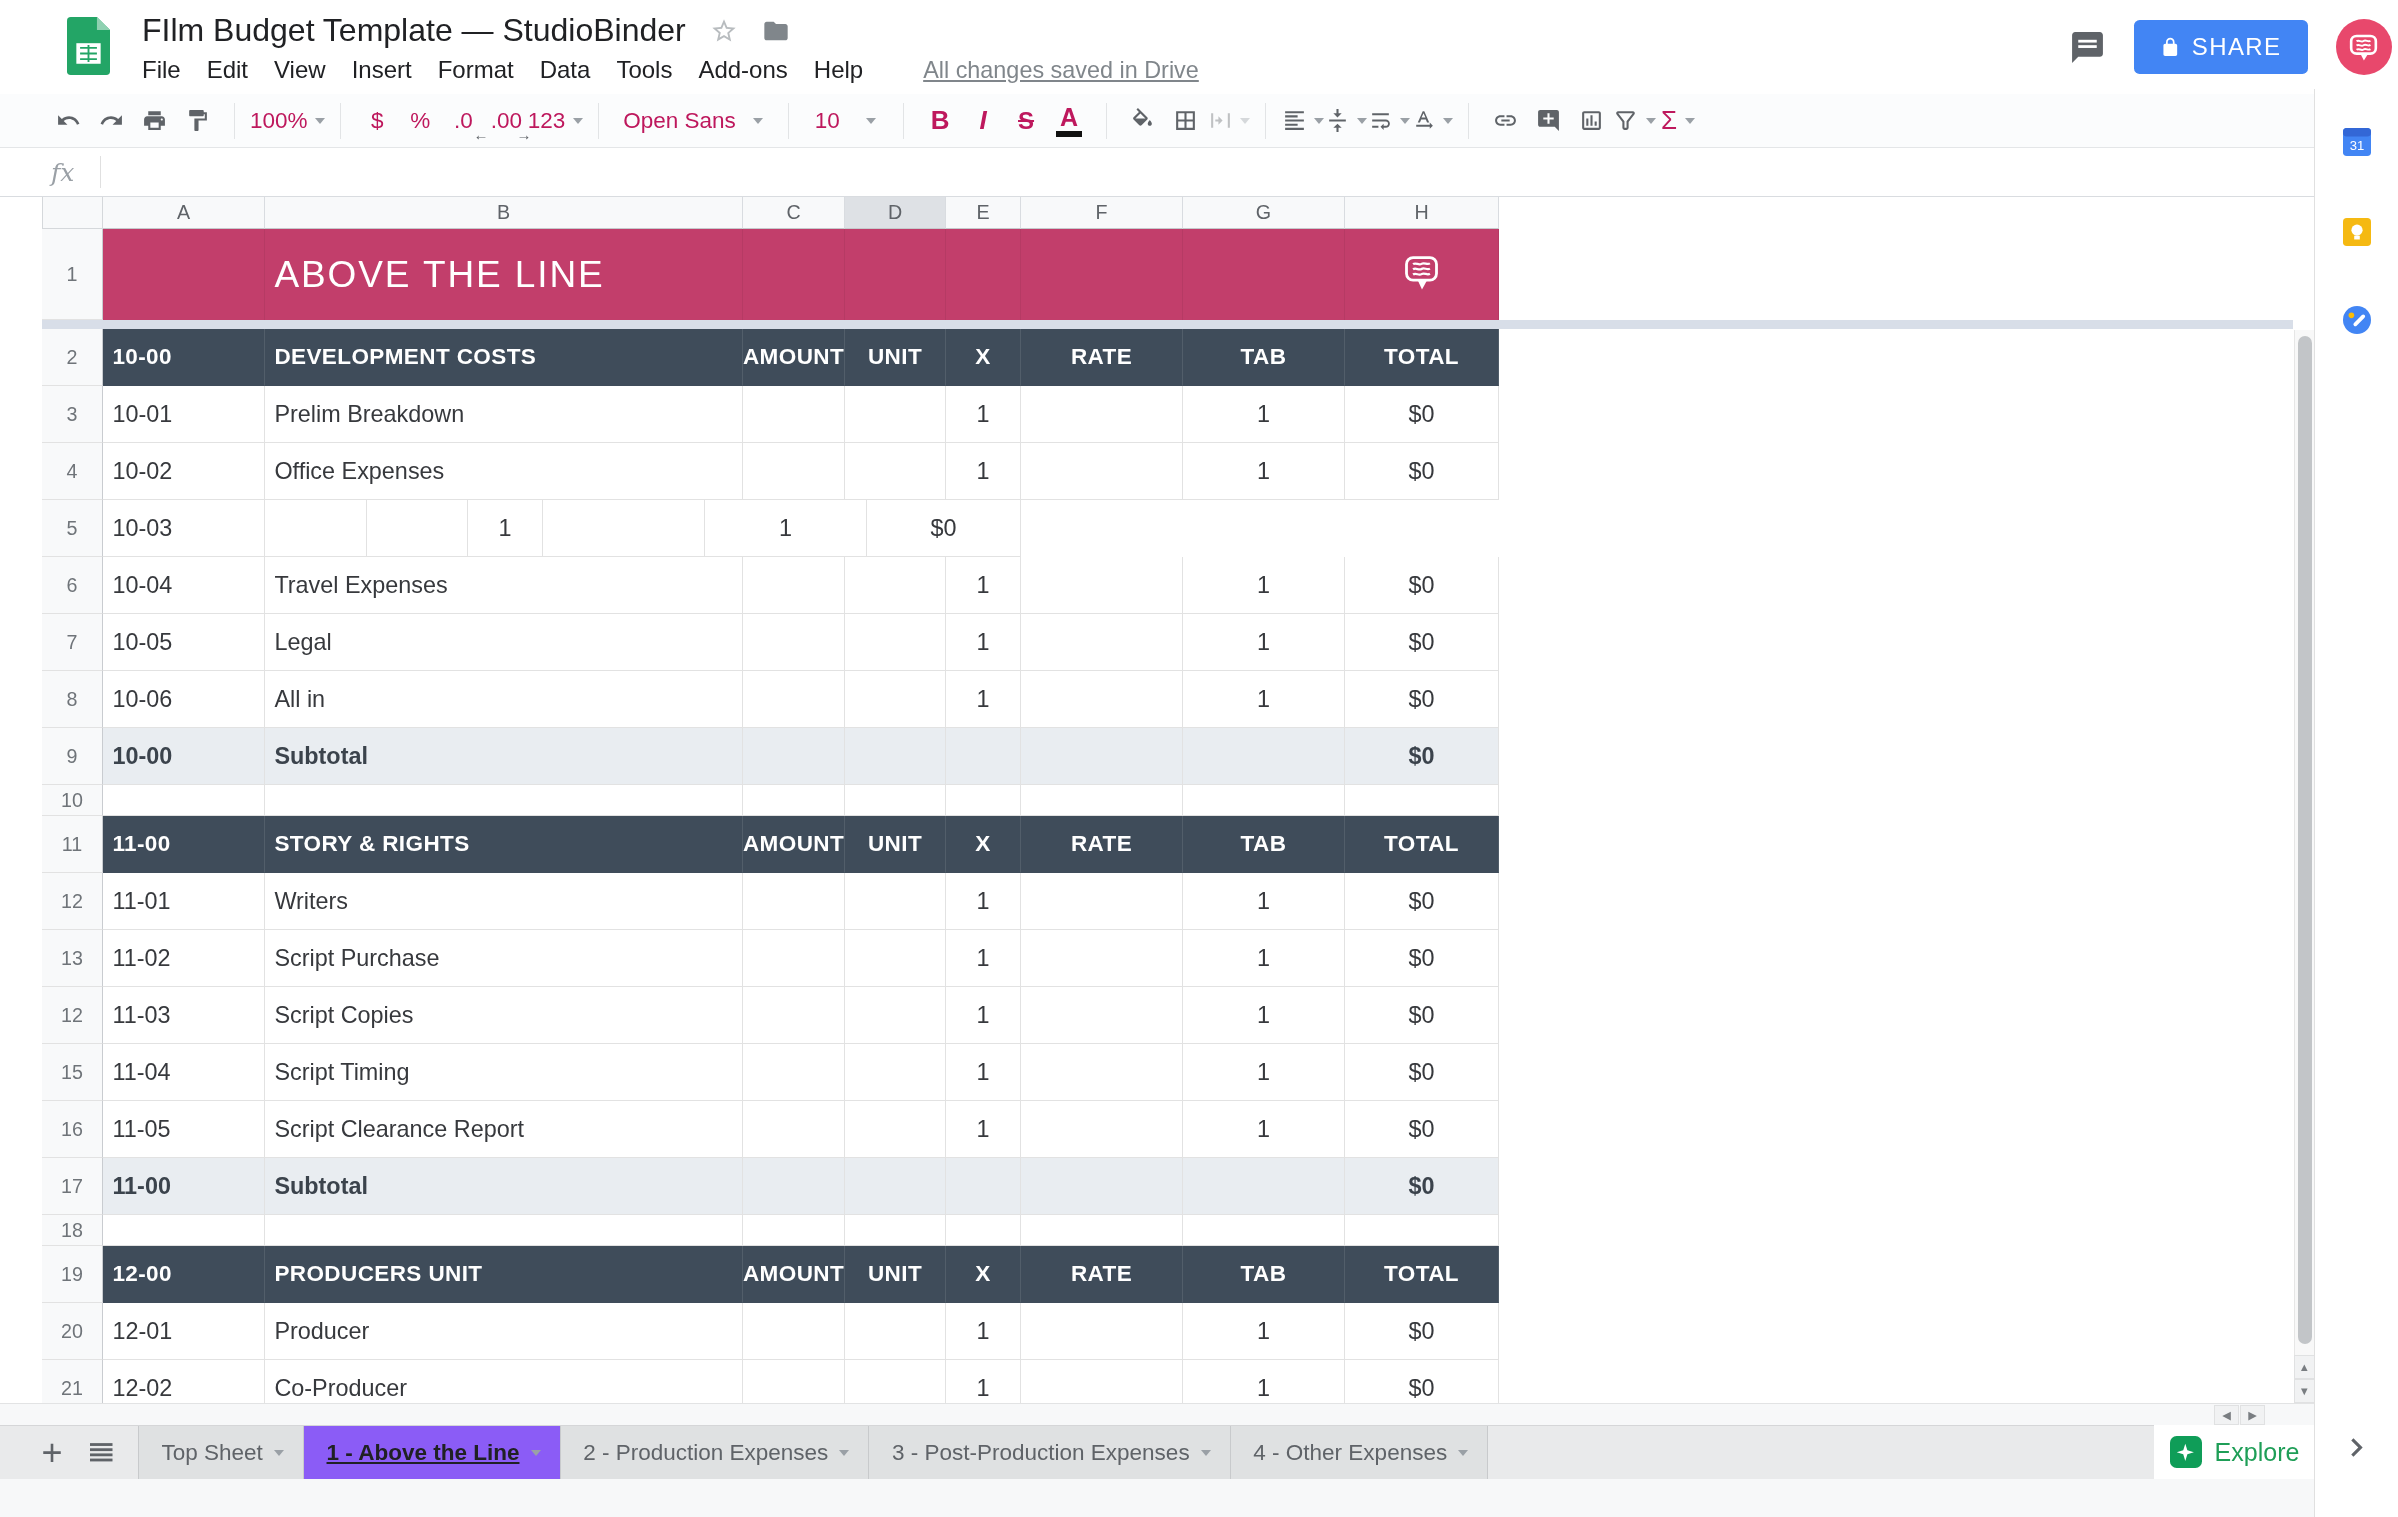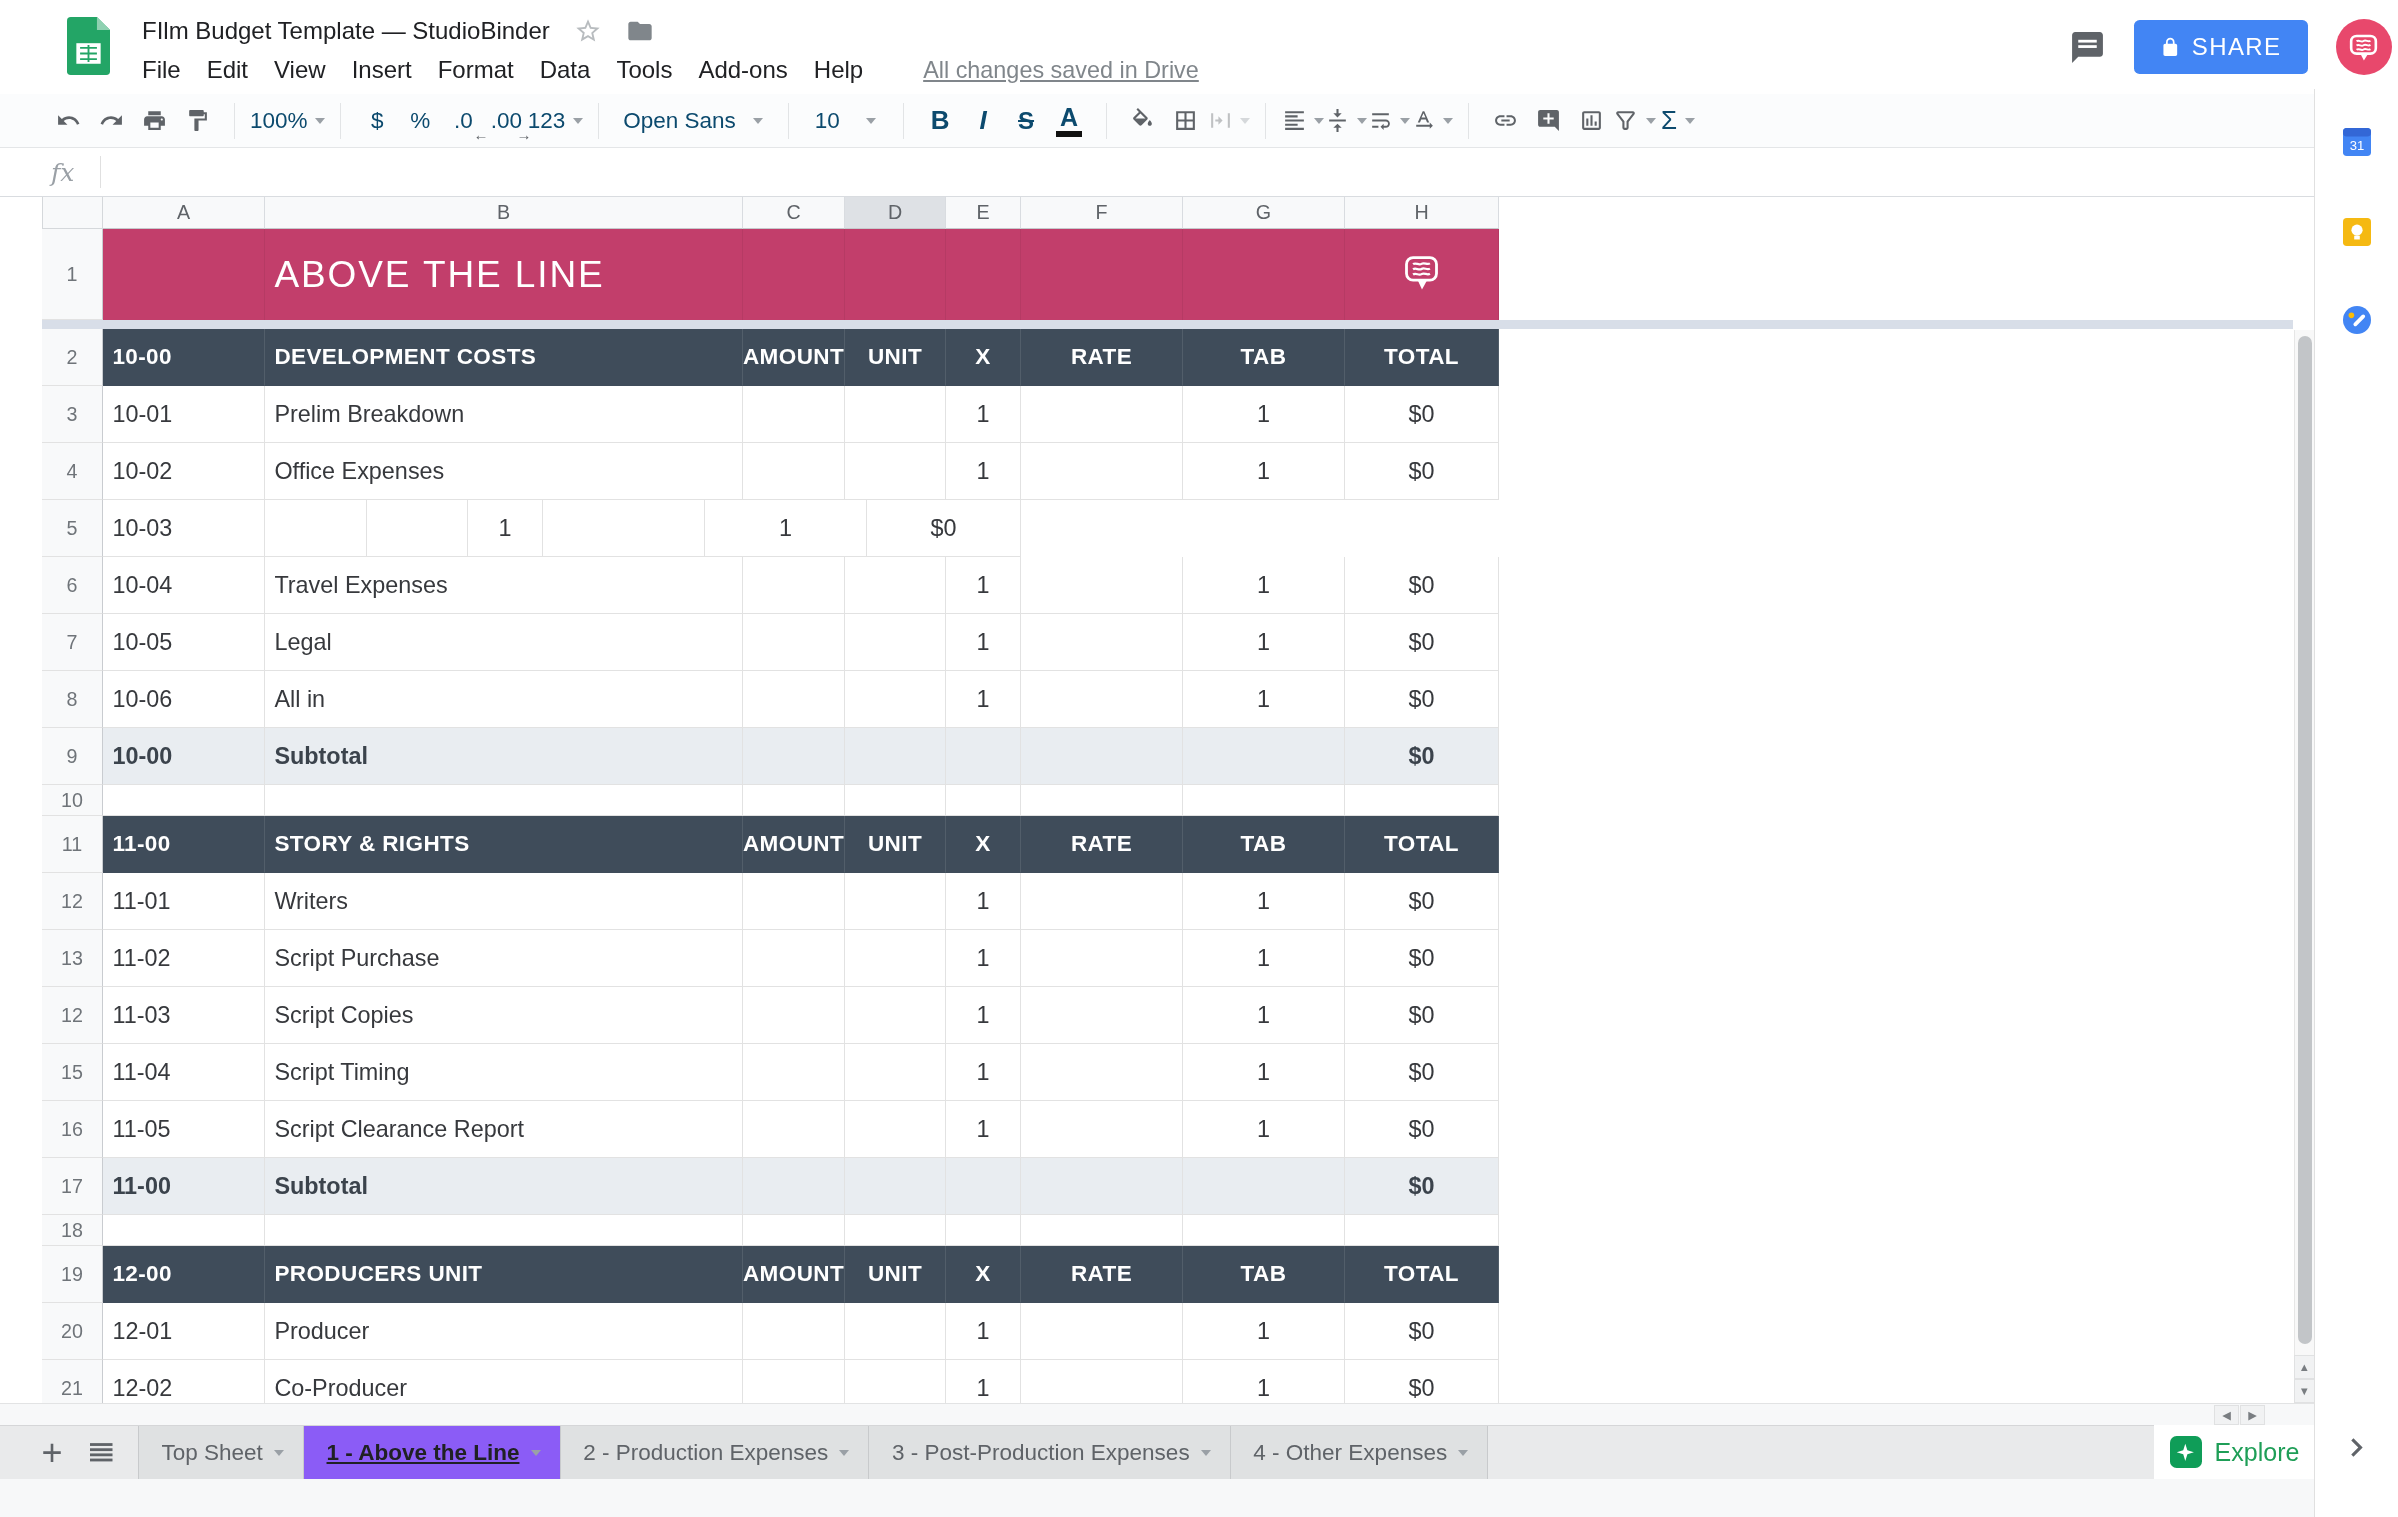--- a/index.html
+++ b/index.html
@@ -7,37 +7,37 @@
   body {
     width:2399px; height:1518px; position:relative; overflow:hidden;
     background:#fff; font-family:"Liberation Sans", sans-serif; color:#202124;
   }
   .abs { position:absolute; }
 
   
   #header { left:0; top:0; width:2399px; height:94px; background:#fff; }
   #sheets-logo { left:67px; top:17px; width:43px; height:58px; }
   #title-row { left:142px; top:9.4px; height:43px; display:flex; align-items:center; gap:24px; }
-  #doc-title { font-size:24px; color:#202124; white-space:nowrap; }
+  #doc-title { font-size:32px; color:#202124; white-space:nowrap; }
   #menu-row { left:142px; top:52px; height:36px; display:flex; align-items:center; gap:26px; }
   .menu-item { font-size:24px; color:#202124; cursor:default; }
   #saved-status { font-size:23.4px; color:#80868B; text-decoration:underline; margin-left:34px; }
   #header-right { right:7.5px; top:0; height:94px; display:flex; align-items:center; gap:28px; }
   #share-btn { display:flex; align-items:center; gap:11.2px; background:#4285F4; color:#fff;
     border-radius:5.6px; height:54px; padding:0 26px; font-size:24px; letter-spacing:1.4px; }
   #avatar { width:56px; height:56px; border-radius:50%; background:#E8486C;
     display:flex; align-items:center; justify-content:center; }
 
   
   #toolbar { left:0; top:94px; width:2314px; height:54px; background:#FBFCFD;
     border-bottom:0.9px solid #E4E6E8; display:flex; align-items:center; padding-left:47px; }
   .tb-btn { display:flex; align-items:center; justify-content:center; min-width:43px; height:45px;
     gap:7.5px; color:#5F6368; position:relative; }
   .tb-btn svg { fill:#5F6368; }
-  .tb-label { font-size:22.5px; color:#0c4a6e; }
+  .tb-label { font-size:22.5px; color:#be185d; }
   .tb-divider { width:0.9px; height:36px; background:#E2E4E6; margin:0 15px; }
   .caret { width:0; height:0; border-left:5.6px solid transparent; border-right:5.6px solid transparent;
     border-top:6.6px solid #9AA0A6; }
   .dec-arrow { position:absolute; bottom:0px; right:-3.7px; font-size:15px; color:#5F6368; }
   #btn-bold .tb-label { font-weight:bold; font-size:26px; }
   #btn-italic .tb-label { font-style:italic; font-size:26px; font-weight:bold; }
   #btn-strike .tb-label { text-decoration:line-through; font-size:24px; font-weight:bold; }
   #btn-textcolor .tb-label { font-size:25px; font-weight:bold; border-bottom:6.6px solid #111; padding:0 3.7px; line-height:1.05; }
   #btn-merge { opacity:.38; }
   #collapse-btn { position:absolute; right:26px; top:105px; }

